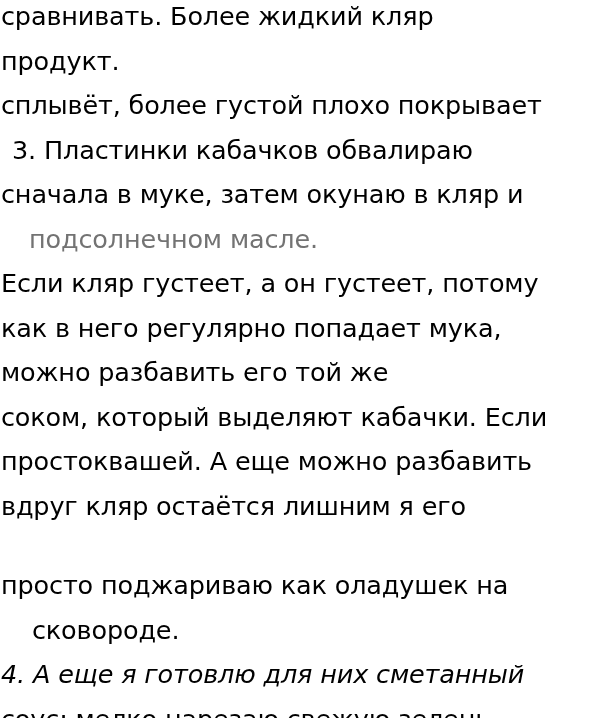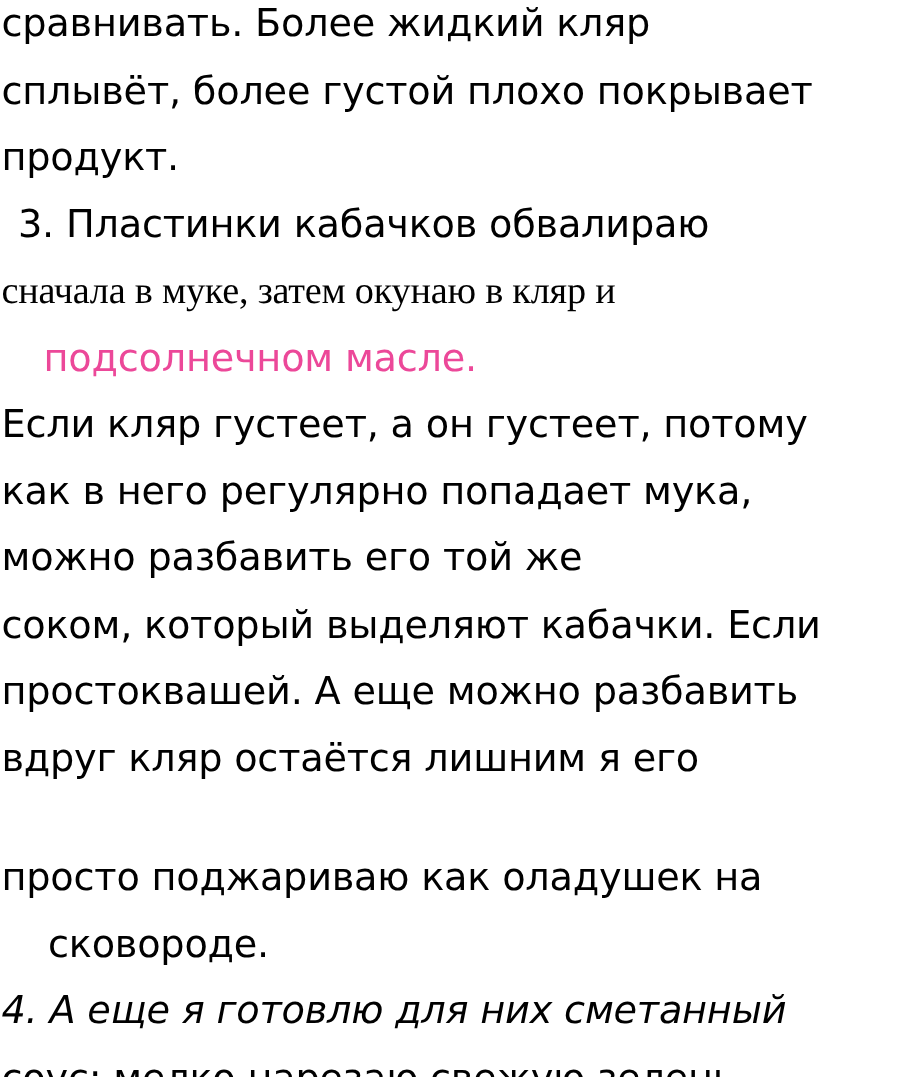--- a/index.html
+++ b/index.html
@@ -37,25 +37,25 @@
     
     margin-top: -6px;
   }
 </style>
 </head>
 <body style="background: rgb(255, 255, 255);">
 
 <div class="page" style="background: rgb(255, 255, 255);">
   <div class="text-body">
     <div class="line first-line" style="color: rgb(0, 0, 0);">сравнивать. Более жидкий кляр</div>
+    <div class="line" style="color: rgb(0, 0, 0);">продукт.</div>
     <div class="line" style="color: rgb(0, 0, 0);">сплывёт, более густой плохо покрывает</div>
-    <div class="line" style="color: rgb(0, 0, 0);">продукт.</div>
     <div class="line" style="color: rgb(0, 0, 0); padding-left: 12px;">3. Пластинки кабачков обвалираю</div>
-    <div class="line" style="color: rgb(0, 0, 0); font-family: Liberation Serif, serif;">сначала в муке, затем окунаю в кляр и</div>
-    <div class="line" style="color: #ec4899; padding-left: 29px;">подсолнечном масле.</div>
+    <div class="line" style="color: rgb(0, 0, 0);">сначала в муке, затем окунаю в кляр и</div>
+    <div class="line" style="color: #737373; padding-left: 29px;">подсолнечном масле.</div>
     <div class="line" style="color: rgb(0, 0, 0);">Если кляр густеет, а он густеет, потому</div>
     <div class="line" style="color: rgb(0, 0, 0);">как в него регулярно попадает мука,</div>
     <div class="line" style="color: rgb(0, 0, 0);">можно разбавить его той же</div>
     <div class="line" style="color: rgb(0, 0, 0);">соком, который выделяют кабачки. Если</div>
     <div class="line" style="color: rgb(0, 0, 0);">простоквашей. А еще можно разбавить</div>
     <div class="line" style="color: rgb(0, 0, 0);">вдруг кляр остаётся лишним я его</div>
     <div class="line" style="color: rgb(0, 0, 0); margin-top: 35px;">просто поджариваю как оладушек на</div>
     <div class="line" style="color: rgb(0, 0, 0); padding-left: 32px;">сковороде.</div>
     <div class="line" style="color: rgb(0, 0, 0); font-style: italic;">4. А еще я готовлю для них сметанный</div>
     <div class="line" style="color: rgb(0, 0, 0);">соус: мелко нарезаю свежую зелень</div>

